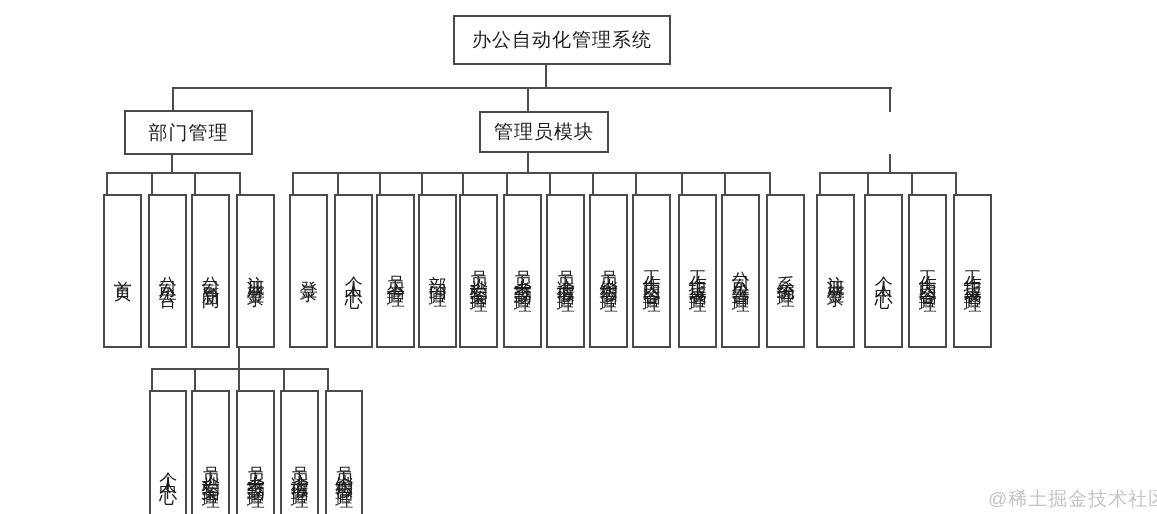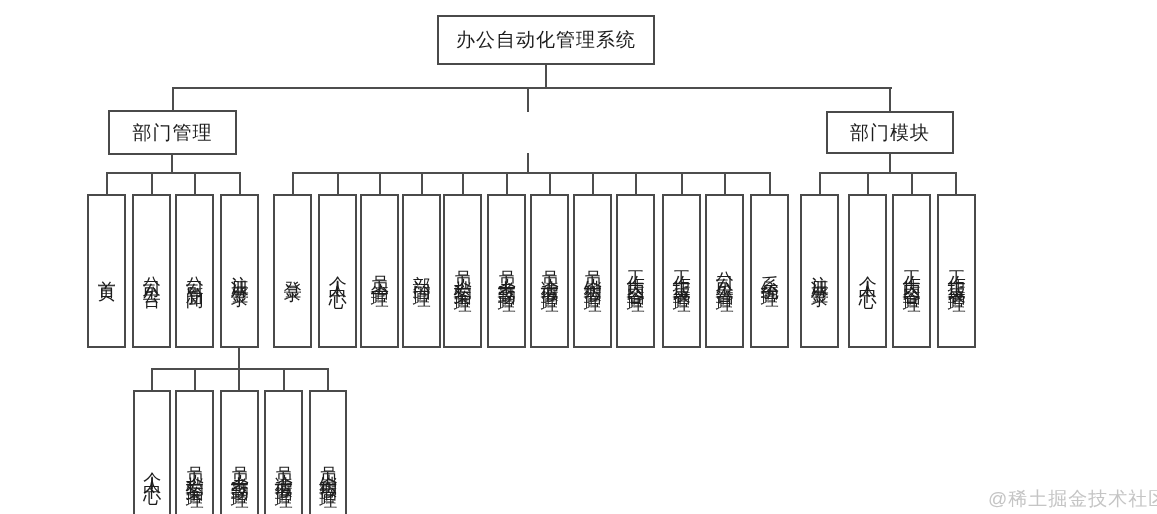--- a/index.html
+++ b/index.html
@@ -6,21 +6,21 @@
   #stage {
     position:relative; width:1157px; height:514px;
     background:#ffffff; overflow:hidden;
     font-family:"Liberation Sans","DejaVu Sans",sans-serif;
     color:#1c1c1c;
   }
   .box {
     position:absolute; box-sizing:border-box;
     background:#ffffff; border:2px solid #4a4a4a;
     display:flex; align-items:center; justify-content:center;
-    text-align:center; line-height:1.25;
+    text-align:center; line-height:1.25;margin-left:16px;
   }
   .hlabel { font-size:19px; letter-spacing:1px; white-space:nowrap; }
   .vtext {
     writing-mode:vertical-rl; text-orientation:upright;
     font-size:18px; letter-spacing:5px; white-space:nowrap;
   }
   .hline, .vline { position:absolute; background:#4d4d4d; }
   .hline { height:2px; }
   .vline { width:2px; }
   .watermark {
@@ -76,22 +76,22 @@
   <div class="vline" style="left:283px; top:368px; height:22px;"></div>
   <div class="vline" style="left:327px; top:368px; height:22px;"></div>
 
   <div class="box" style="left:437px; top:15px; width:218px; height:50px;">
     <span class="hlabel">办公自动化管理系统</span>
   </div>
 
   <div class="box" style="left:108px; top:110px; width:129px; height:45px;">
     <span class="hlabel">部门管理</span>
   </div>
-  <div class="box" style="left:826px; top:111px; width:128px; height:43px;">
-    <span class="hlabel">部门模块</span>
+  <div class="box" style="left:463px; top:111px; width:130px; height:42px;">
+    <span class="hlabel">管理员模块</span>
   </div>
 
   <div class="box" style="left:87px; top:194px; width:39px; height:154px;">
     <span class="vtext">首页</span>
   </div>
   <div class="box" style="left:132px; top:194px; width:39px; height:154px;">
     <span class="vtext">公司公告</span>
   </div>
   <div class="box" style="left:175px; top:194px; width:39px; height:154px;">
     <span class="vtext">公司新闻</span>

